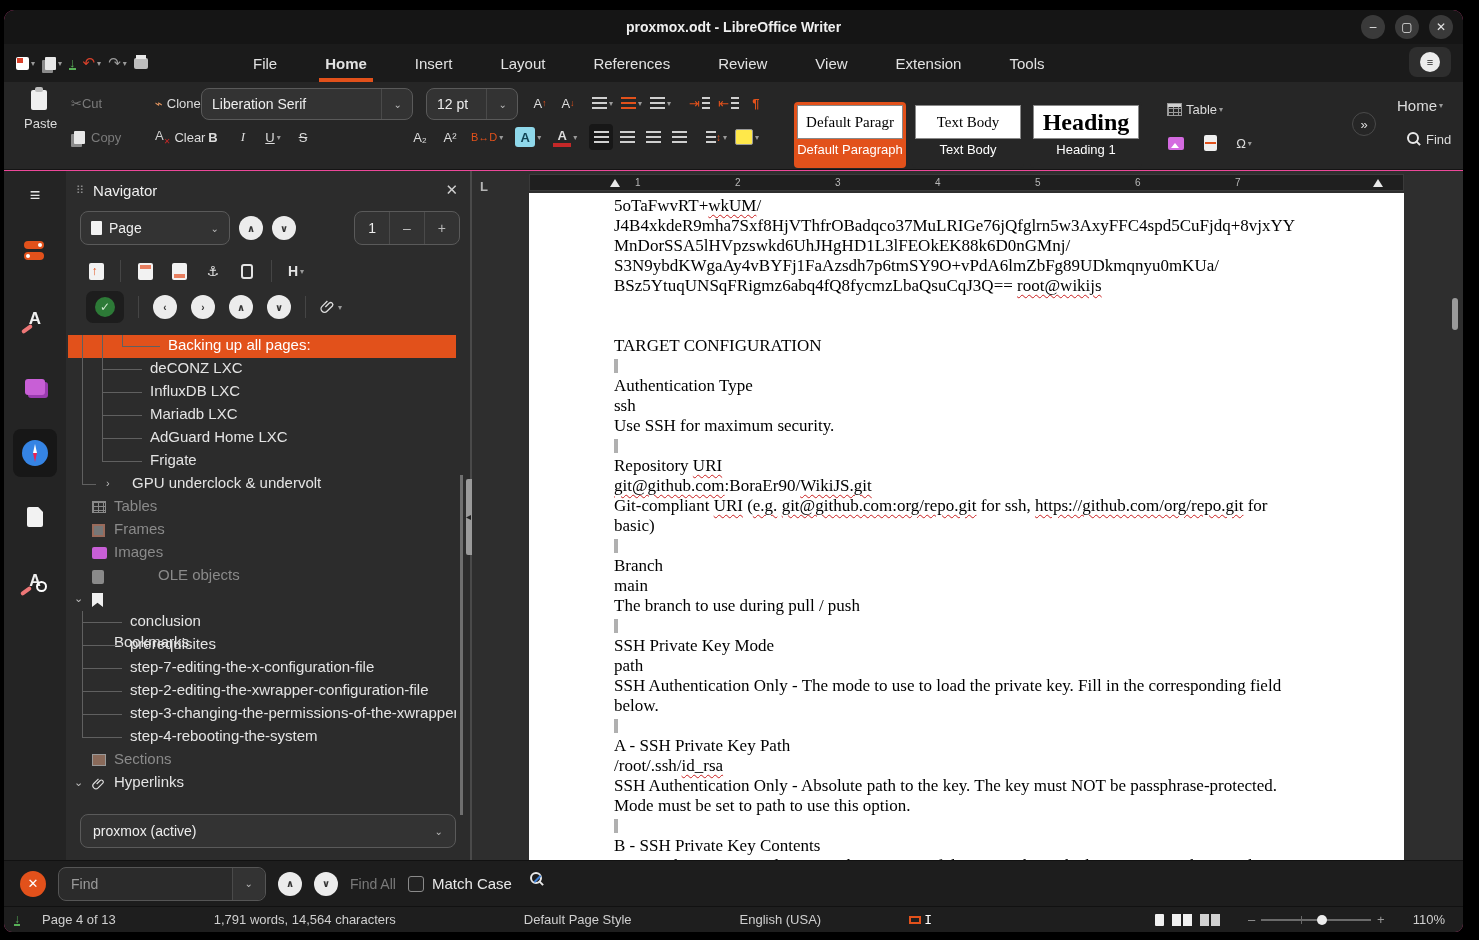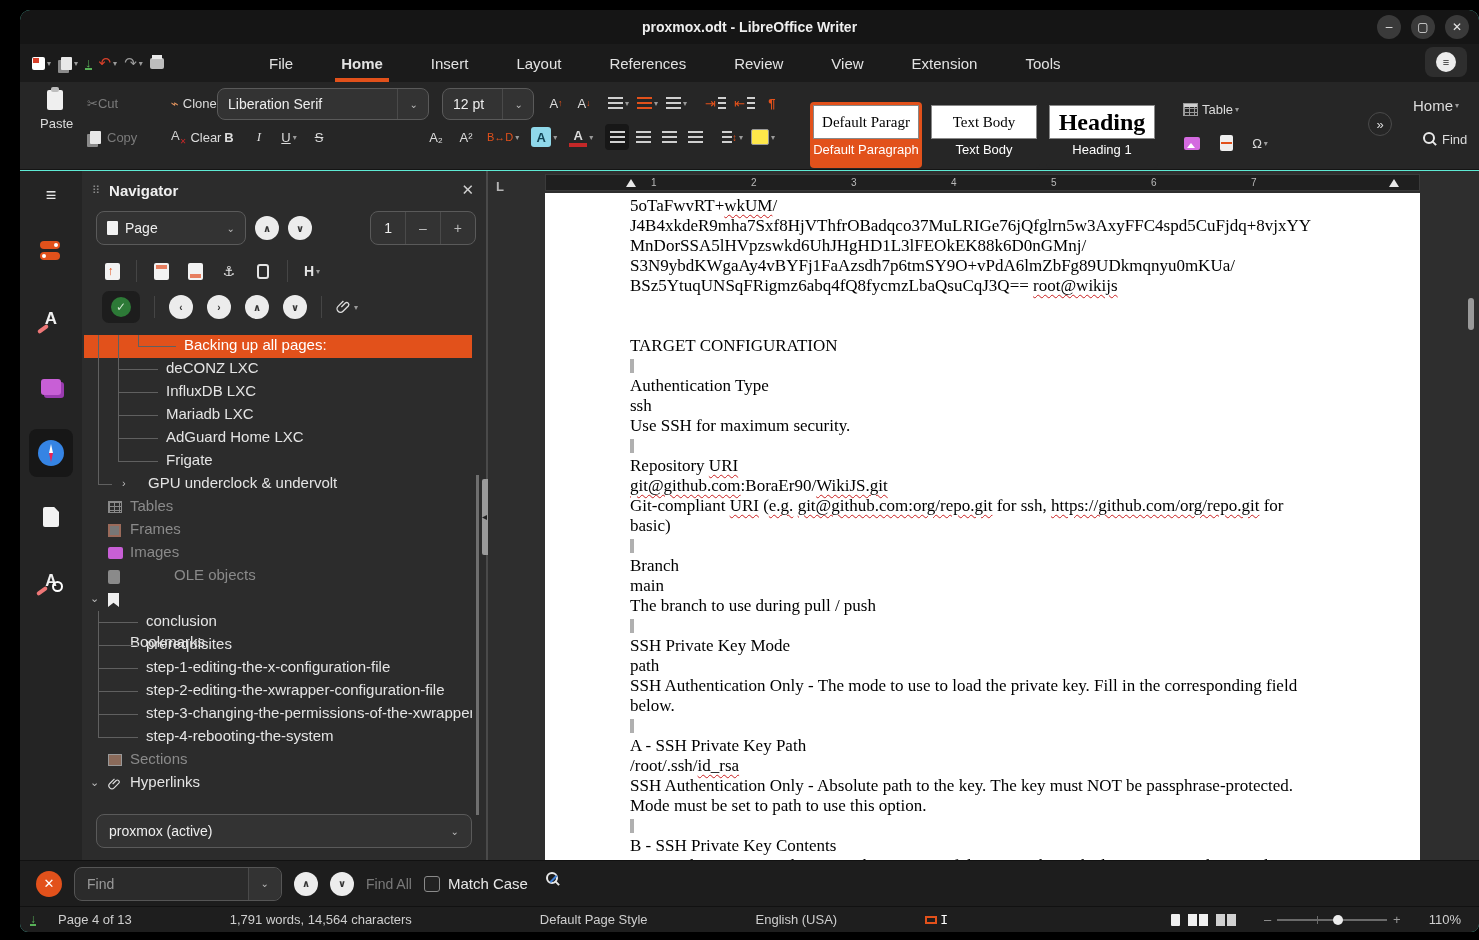--- a/index.html
+++ b/index.html
@@ -1,20 +1,20 @@
 <!DOCTYPE html>
 <html><head>
 <meta charset="utf-8">
 <style>
   * { margin:0; padding:0; box-sizing:border-box; }
   html,body { background:#000; }
   body { width:1479px; height:940px; position:relative; overflow:hidden;
          font-family:"Liberation Sans","DejaVu Sans",sans-serif; }
-  .win { position:absolute; left:20px; top:10px; width:1459px; height:922px;
-         background:#5eead4; border-radius:10px 10px 8px 8px; overflow:hidden; }
+  .win { position:absolute; left:4px; top:10px; width:1459px; height:922px;
+         background:#ec4899; border-radius:10px 10px 8px 8px; overflow:hidden; }
 
   
   .titlebar { position:absolute; left:0; top:0; width:100%; height:34px; background:#151515;
               display:flex; align-items:center; justify-content:center; }
   .title { color:#efefef; font-size:14px; font-weight:bold; }
   .winbtns { position:absolute; right:10px; top:5px; display:flex; gap:10px; }
   .wbtn { width:24px; height:24px; border-radius:50%; background:#3a3a3a; color:#e6e6e6;
           display:flex; align-items:center; justify-content:center; font-size:12px; }
 
   
@@ -101,21 +101,21 @@
   .compass::after { content:''; position:absolute; left:11px; bottom:4px; border-left:2px solid transparent; border-right:2px solid transparent; border-top:9px solid #e25; }
   .active-it { background:#171717; border-radius:8px; width:44px !important; height:40px; margin:0 9px; }
   .pageic { width:16px; height:20px; background:#f2f2f2; border-radius:2px; clip-path:polygon(0 0,70% 0,100% 25%,100% 100%,0 100%); }
   .inspic { color:#f0f0f0; font-weight:bold; font-size:16px; position:relative; }
   .inspic::after { content:''; position:absolute; left:-9px; bottom:-3px; width:12px; height:4px; background:#e77; transform:rotate(-35deg); border-radius:2px; }
   .inspic::before { content:''; position:absolute; right:-6px; bottom:-2px; width:7px; height:7px; border:2px solid #fff; border-radius:50%; }
 
   .navpanel { position:absolute; left:62px; top:0; width:404px; height:100%; background:#2c2c2c; }
   .navhead { display:flex; align-items:center; padding:10px 12px 4px 10px; color:#efefef; }
   .grip { color:#8a8a8a; font-size:11px; letter-spacing:1px; margin-right:8px; }
-  .navtitle { font-weight:bold; font-size:15px; }
+  .navtitle { font-weight:normal; font-size:15px; }
   .navclose { margin-left:auto; color:#cfcfcf; font-size:15px; }
   .navctl { display:flex; align-items:center; gap:9px; padding:8px 10px 4px 14px; }
   .navcombo { width:150px; height:34px; background:#333; border:1px solid #5a5a5a; border-radius:8px;
               display:flex; align-items:center; gap:7px; padding:0 10px; color:#eee; font-size:14px; }
   .navcombo .pgic { width:11px; height:14px; background:#f2f2f2; border-radius:1px; }
   .navcombo .chev { margin-left:auto; color:#bbb; font-size:10px; }
   .circbtn { width:24px; height:24px; border-radius:50%; background:#ececec; color:#333; display:flex;
              align-items:center; justify-content:center; font-size:10px; font-weight:bold; }
   .spin { margin-left:auto; height:34px; background:#333; border:1px solid #5a5a5a; border-radius:8px;
           display:flex; align-items:center; color:#eee; font-size:14px; }
@@ -564,21 +564,21 @@
             <span class="tlabel" style="left: 62px; text-align: center;">conclusion</span>
           </div>
           <div class="trow2">
             <span class="connv" style="left: 14px; height: 23px;"></span>
             <span class="connh" style="left: 14px; top: 11px; width: 40px;"></span>
             <span class="tlabel" style="left: 62px;">prerequisites</span>
           </div>
           <div class="trow2">
             <span class="connv" style="left: 14px; height: 23px;"></span>
             <span class="connh" style="left: 14px; top: 11px; width: 40px;"></span>
-            <span class="tlabel" style="left: 62px;">step-1-editing-the-x-configuration-file</span>
+            <span class="tlabel" style="left: 62px;">step-7-editing-the-x-configuration-file</span>
           </div>
           <div class="trow2">
             <span class="connv" style="left: 14px; height: 23px;"></span>
             <span class="connh" style="left: 14px; top: 11px; width: 40px;"></span>
             <span class="tlabel" style="left: 62px;">step-2-editing-the-xwrapper-configuration-file</span>
           </div>
           <div class="trow2">
             <span class="connv" style="left: 14px; height: 23px;"></span>
             <span class="connh" style="left: 14px; top: 11px; width: 40px;"></span>
             <span class="tlabel" style="left: 62px;">step-3-changing-the-permissions-of-the-xwrapper</span>

